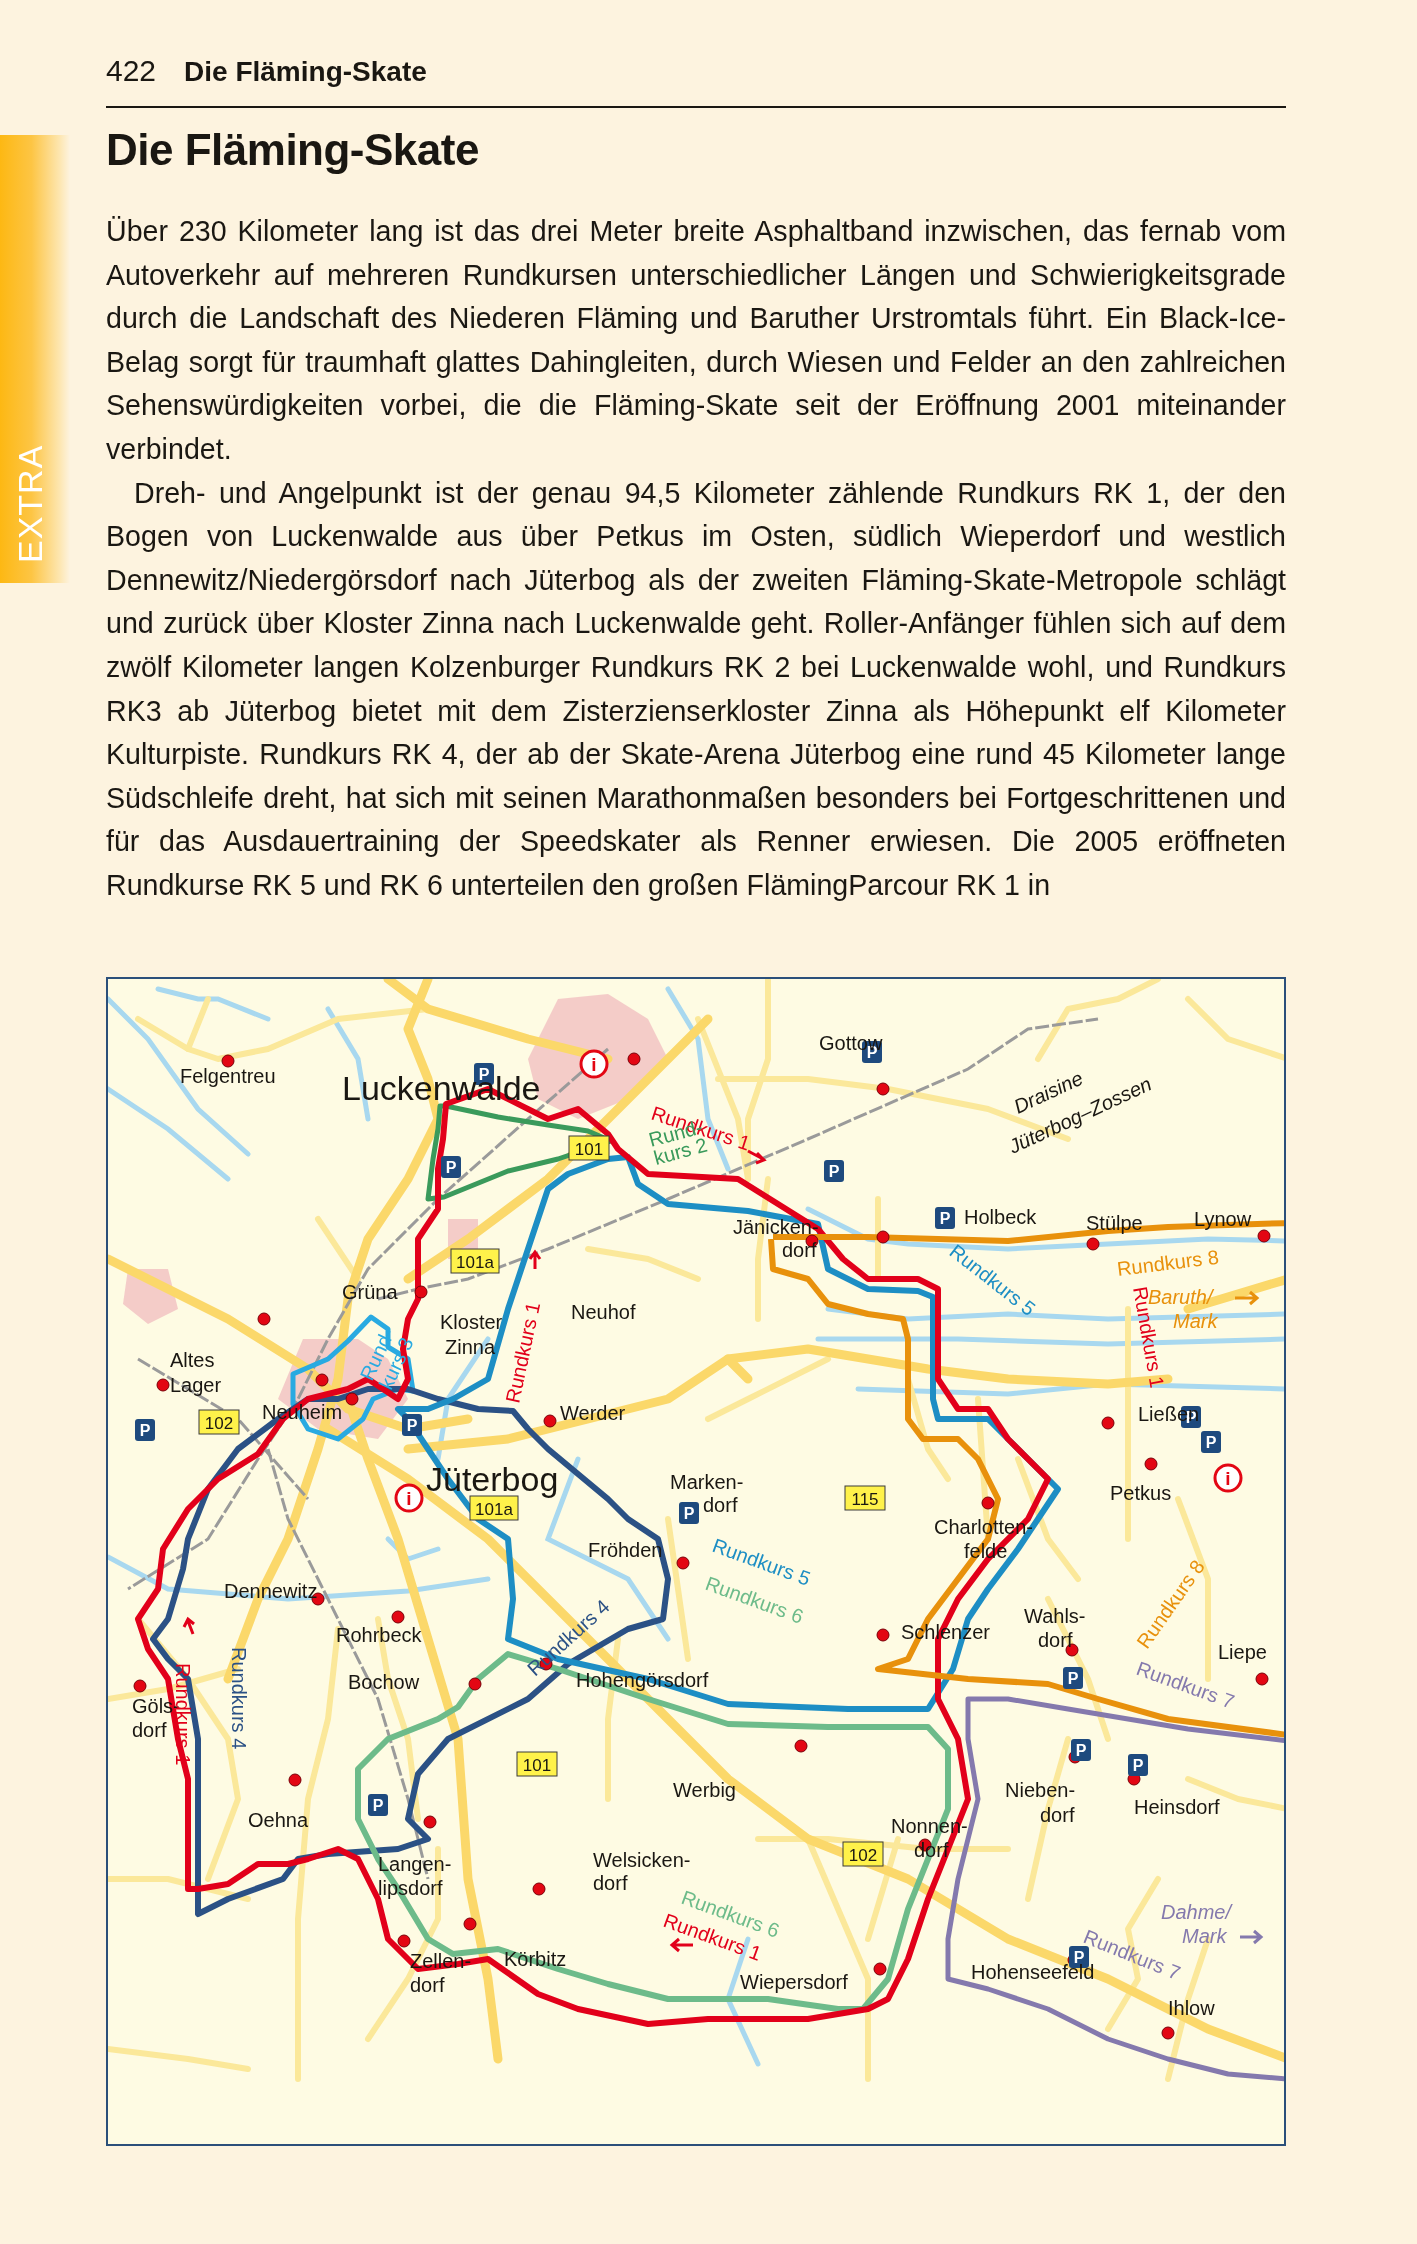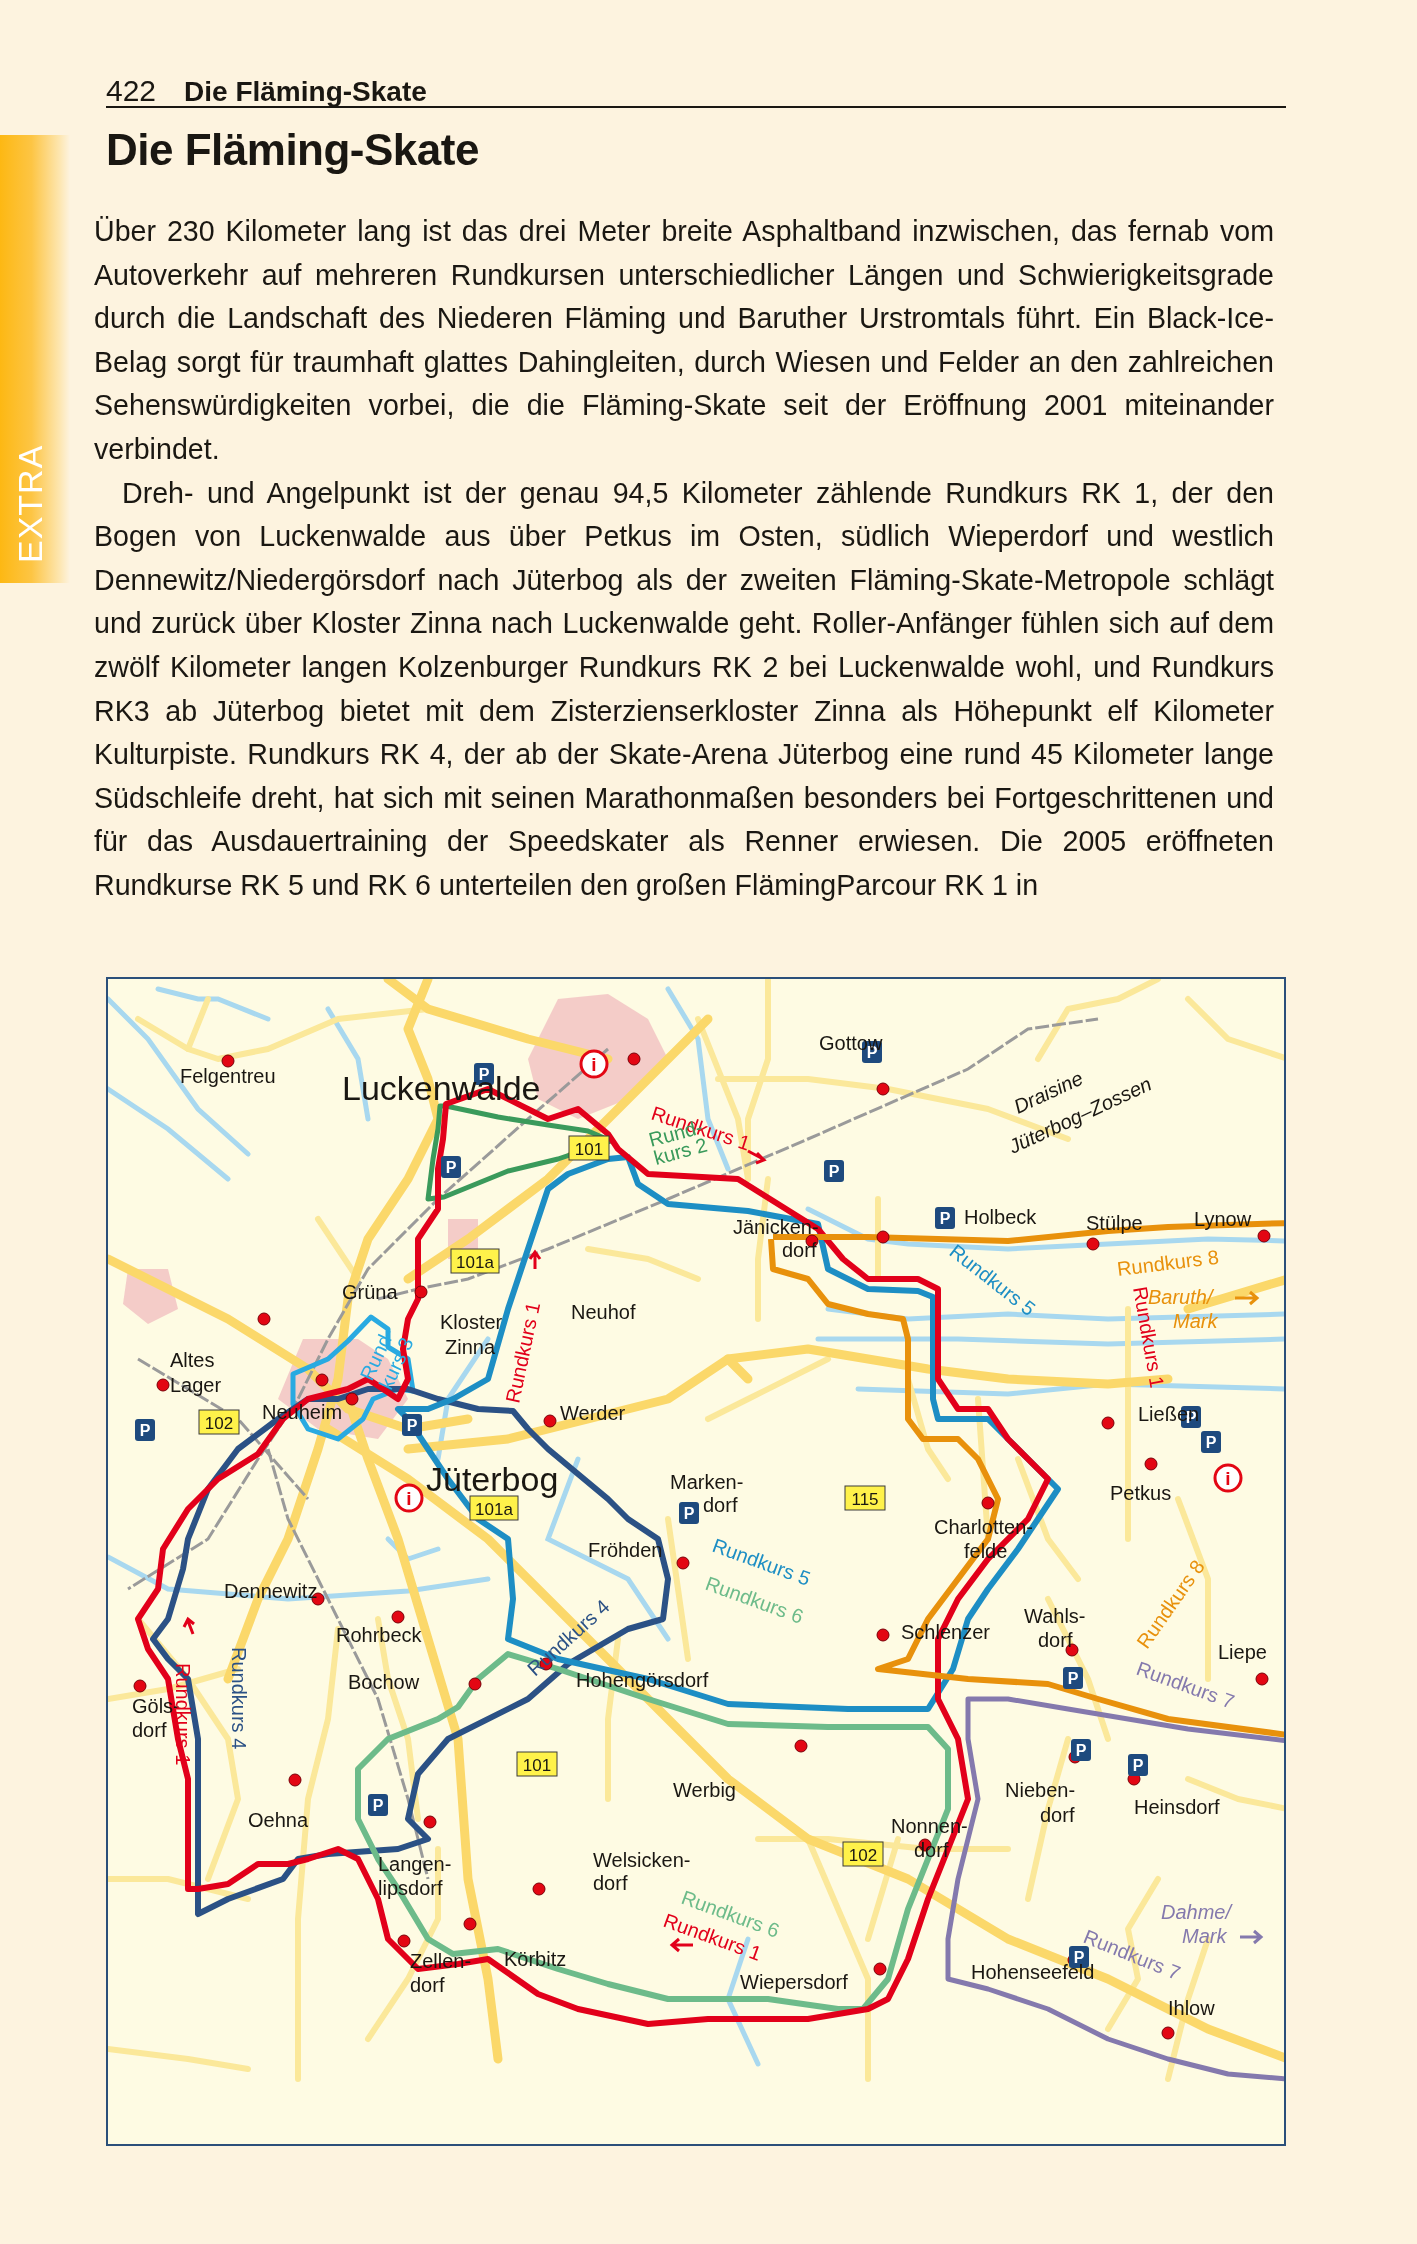--- a/index.html
+++ b/index.html
@@ -1,23 +1,23 @@
 <!DOCTYPE html>
 <html><head>
 <meta charset="utf-8">
 <style>
   html,body{margin:0;padding:0;}
   body{width:1417px;height:2244px;background:#fdf3df;position:relative;overflow:hidden;font-family:"Liberation Sans","DejaVu Sans",sans-serif;color:#1a1712;}
   .extra-tab{position:absolute;left:0;top:135px;width:70px;height:448px;background:linear-gradient(to right,#fdb813 0%,#fdc544 45%,#fde6b0 85%,#fdf3df 100%);}
   .extra-tab span{position:absolute;left:20px;bottom:20px;transform-origin:left bottom;transform:rotate(-90deg) translate(0,30px);color:#fff;font-size:34px;letter-spacing:1px;white-space:nowrap;}
-  .running-head{position:absolute;left:106px;top:68px;width:1180px;height:40px;border-bottom:2px solid #1a1712;display:flex;align-items:flex-end;padding-bottom:0;box-sizing:border-box;}
+  .running-head{position:absolute;left:106px;top:68px;width:1180px;height:40px;border-bottom:2px solid #1a1712;display:flex;align-items:flex-end;padding-bottom:20px;box-sizing:border-box;}
   .running-head .pno{font-size:30px;margin-right:28px;line-height:1;}
   .running-head .rtitle{font-size:28px;font-weight:bold;line-height:1;}
   .page-title{position:absolute;left:106px;top:124px;font-size:44px;font-weight:bold;margin:0;line-height:1.2;letter-spacing:-0.5px;}
-  .body-text{position:absolute;left:94px;top:210px;width:1180px;font-size:28.6px;line-height:43.6px;text-align:justify;}
+  .body-text{position:absolute;left:106px;top:210px;width:1180px;font-size:28.6px;line-height:43.6px;text-align:justify;}
   .body-text p{margin:0;}
   .body-text p.indent{text-indent:28px;}
   .map-box{position:absolute;left:106px;top:977px;width:1180px;height:1169px;border:2px solid #2b4f7a;box-sizing:border-box;background:#fefbe3;overflow:hidden;}
   .map-box svg{position:absolute;left:0;top:0;}
   .map-footer{position:absolute;left:0;bottom:0;width:100%;height:60px;background:#7589b2;}
   .map-footer .ftitle{position:absolute;left:36px;top:12px;color:#fff;font-size:31px;font-weight:bold;}
   .scale{position:absolute;left:880px;top:10px;width:280px;height:40px;color:#fff;font-size:19px;}
   .scale .t0{position:absolute;left:0;top:0;}
   .scale .t6{position:absolute;left:115px;top:0;}
   .scale .t12{position:absolute;left:210px;top:0;}

